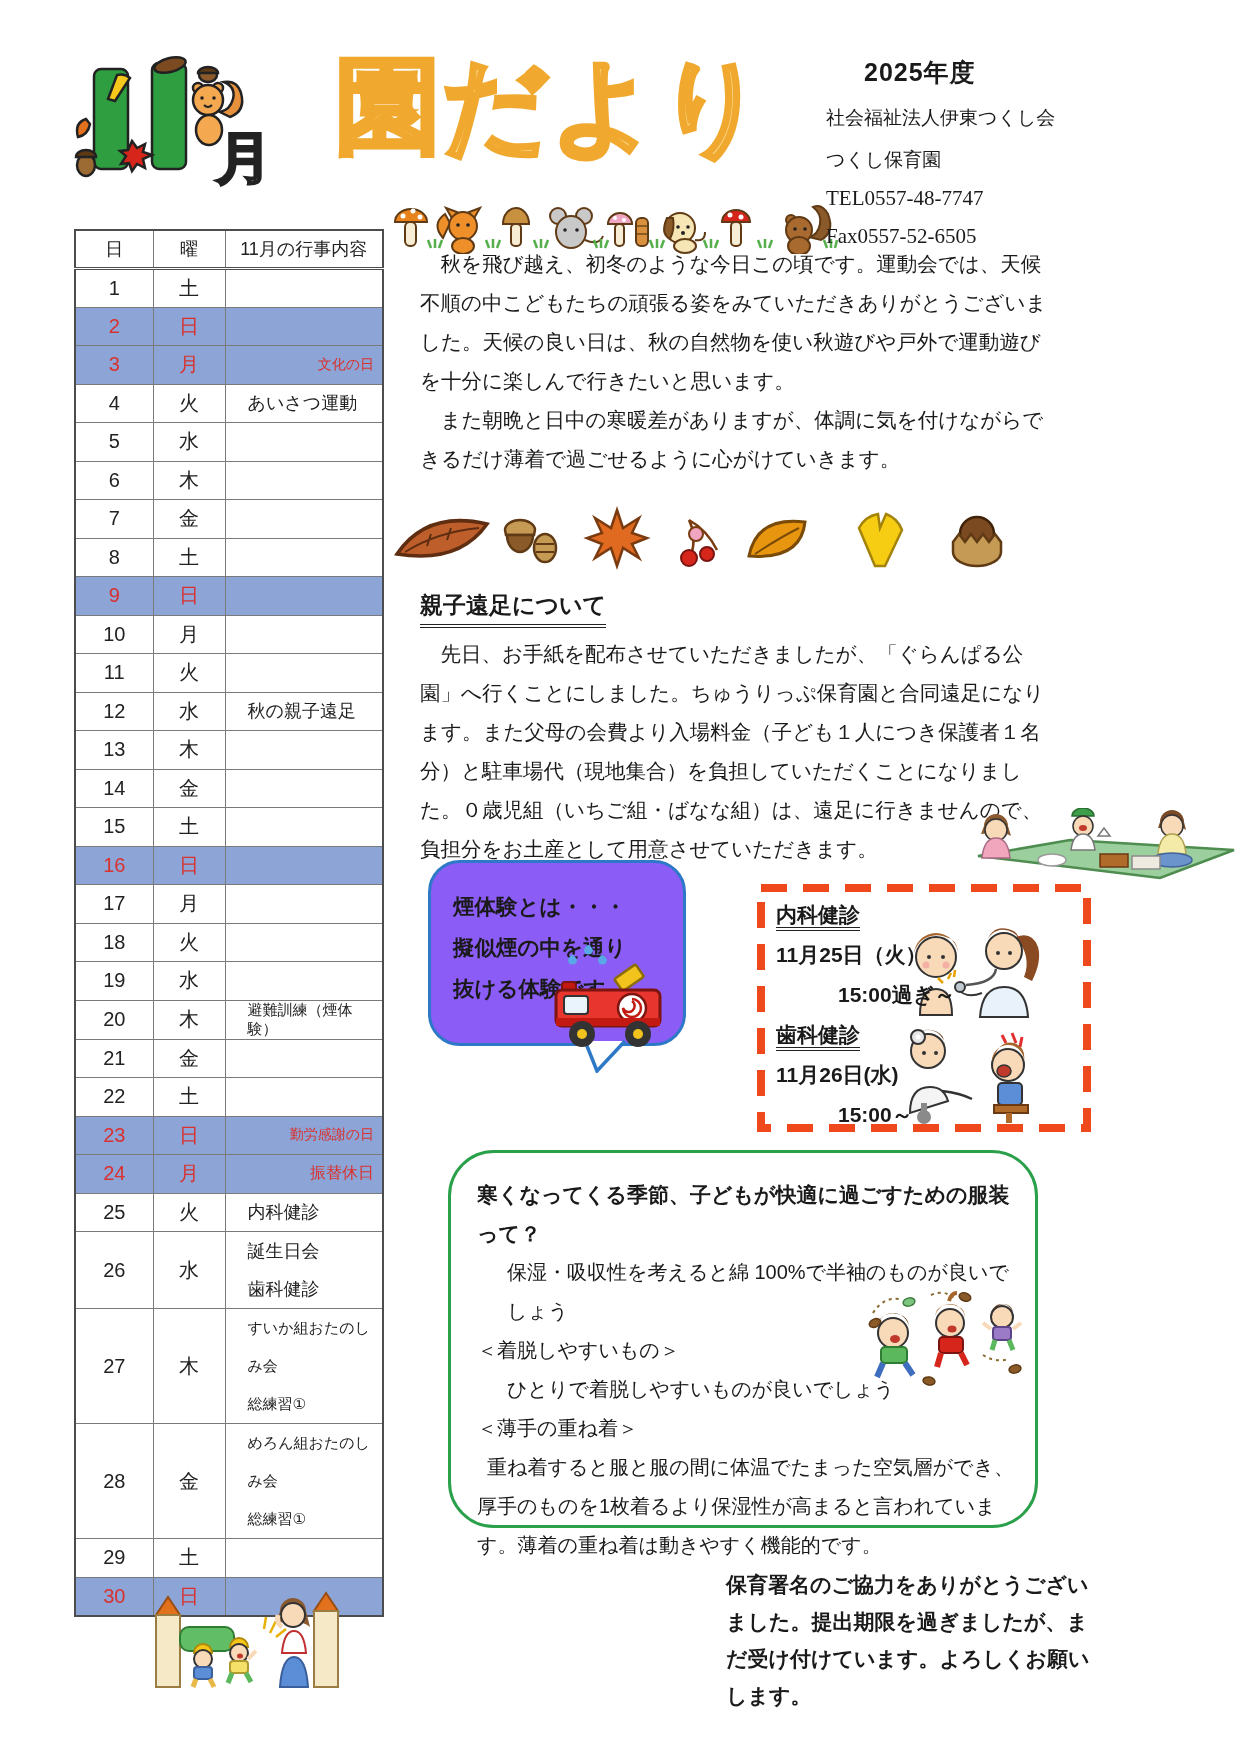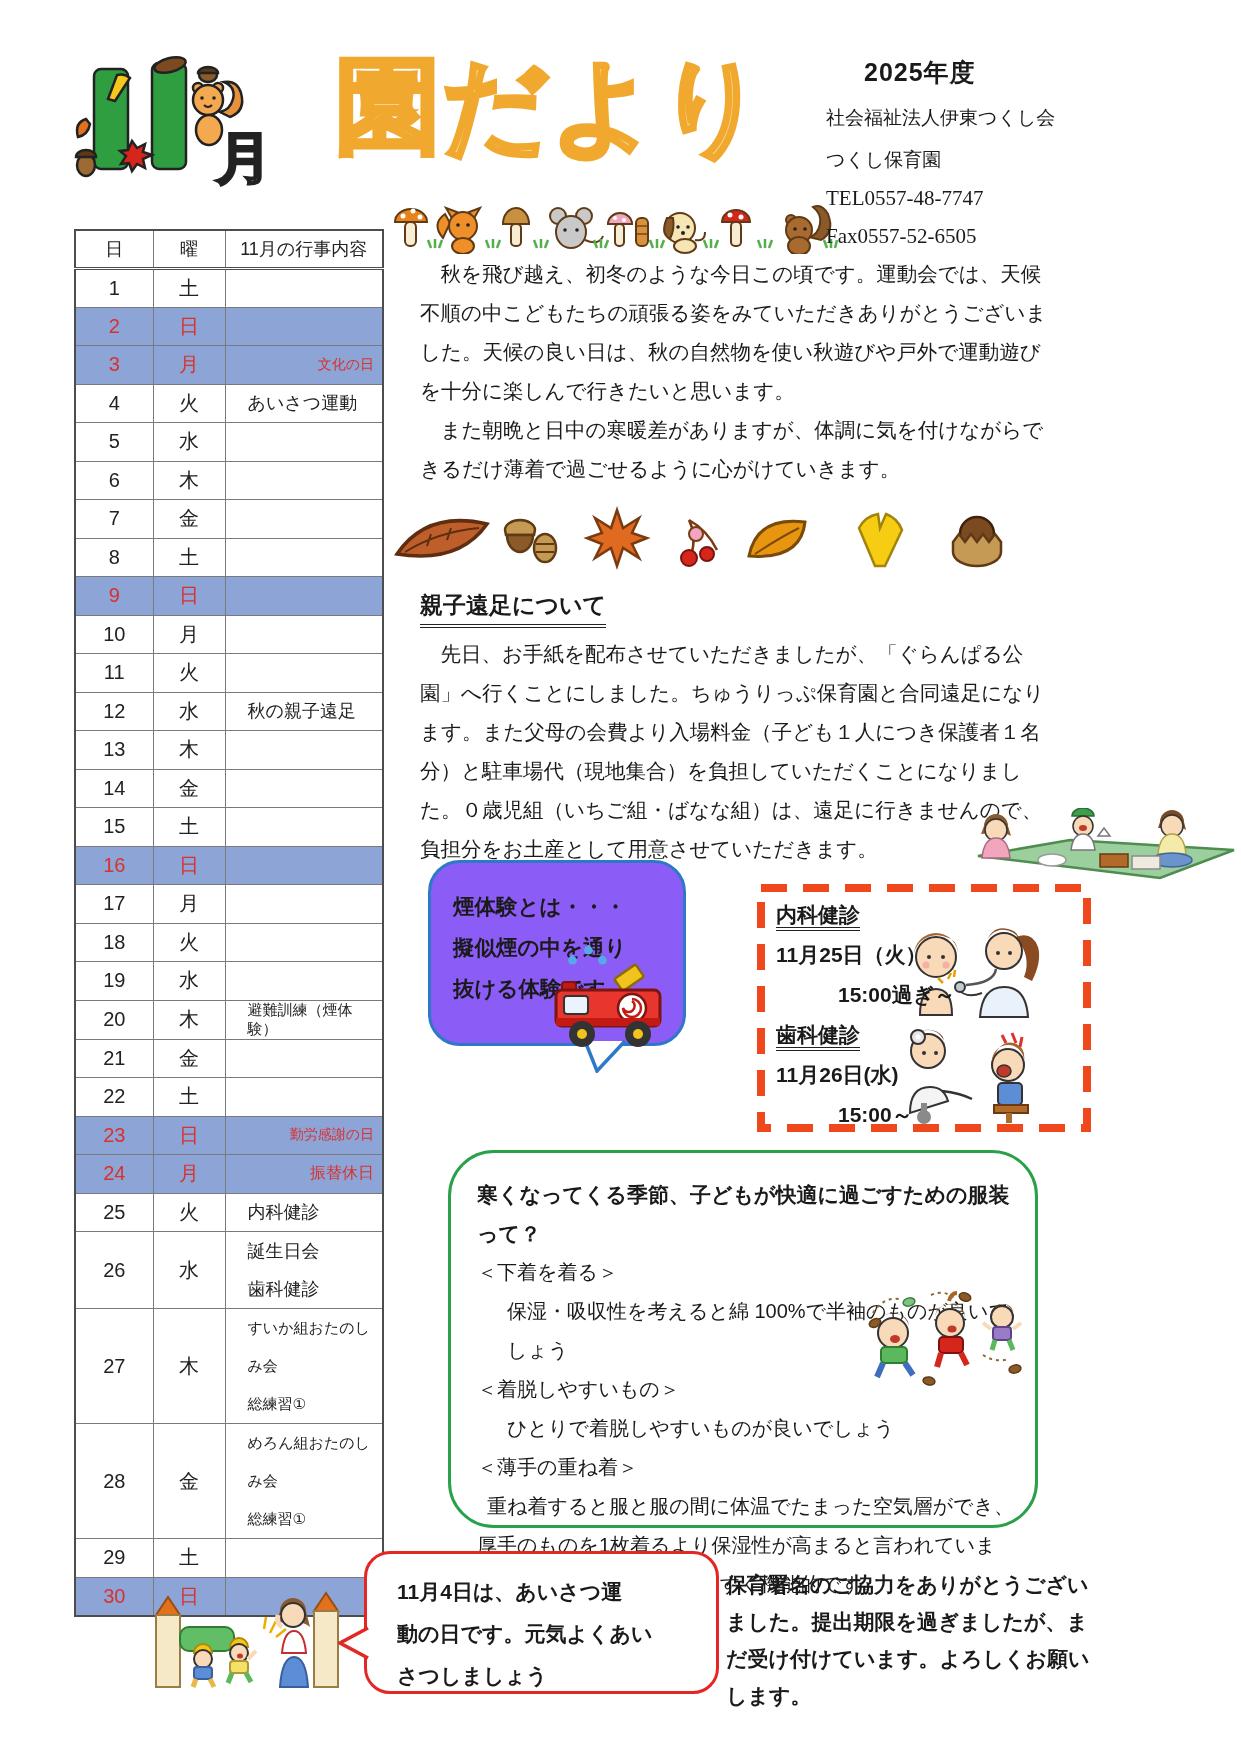--- a/index.html
+++ b/index.html
@@ -27,21 +27,21 @@
   #calendar thead td { font-size:18px; border-bottom:3px double #4d4d4d; }
   #calendar td.ev { text-align:left; padding-left:22px; font-size:18px; }
   #calendar td.ev.sm, #calendar td.ev .ln { font-size:15px; }
   #calendar td.ev .ln { line-height:38px; text-align:left; }
   #calendar tr.sun { background:#8CA4D6; }
   #calendar tr.sun td.day, #calendar tr.sun td.wd { color:#D9312E; }
   #calendar td.ev.hol { text-align:right; padding-right:8px; color:#D9312E; font-size:14px; }
 
   
   .bodytext { font-size:20.5px; line-height:39px; margin:0; }
-  #intro { left:420px; top:254px; width:634px; }
+  #intro { left:420px; top:244px; width:634px; }
   #intro p { text-indent:1em; margin:0; }
   #leaves-row { left:393px; top:505px; width:645px; height:68px; }
   #ensoku-heading { left:420px; top:590px; font-size:23px; font-weight:bold;
         border-bottom:4px double #222; padding-bottom:3px; }
   #ensoku-body { left:420px; top:634px; width:634px; }
   #ensoku-body p { text-indent:1em; margin:0; }
   #picnic-illustration { left:948px; top:808px; width:292px; height:72px; }
 
   
   #smoke-bubble { left:428px; top:860px; width:258px; height:186px; border:3.5px solid #2E78C8;
@@ -502,21 +502,20 @@
       <ellipse cx="110" cy="46" rx="7" ry="6" fill="#C0392B" stroke="#333" stroke-width="1.5"></ellipse>
       <rect x="104" y="58" width="24" height="22" rx="4" fill="#5B8ED6" stroke="#333" stroke-width="2"></rect>
       <rect x="100" y="80" width="34" height="8" fill="#B06A2A" stroke="#6b3a12" stroke-width="2"></rect>
       <rect x="112" y="88" width="6" height="10" fill="#B06A2A"></rect>
     </svg>
   </div>
 
   <div id="clothes-box" class="abs">
     <div id="clothes-inner">
       <div id="clothes-title">寒くなってくる季節、子どもが快適に過ごすための服装って？</div>
-      <div>＜下着を着る＞</div>
       <div class="clothes-sub">保湿・吸収性を考えると綿 100%で半袖のものが良いでしょう</div>
       <div>＜着脱しやすいもの＞</div>
       <div class="clothes-sub">ひとりで着脱しやすいものが良いでしょう</div>
       <div>＜薄手の重ね着＞</div>
       <p id="clothes-par">重ね着すると服と服の間に体温でたまった空気層ができ、厚手のものを1枚着るより保湿性が高まると言われています。薄着の重ね着は動きやすく機能的です。</p>
     </div>
     <svg id="kids-illustration" viewBox="0 0 160 108">
       <g stroke="#8a6a30" stroke-width="2" fill="none" stroke-dasharray="3 4">
         <path d="M8,28 q10,-16 26,-14"></path>
           <path d="M66,10 q14,-6 24,4"></path>
@@ -565,25 +564,16 @@
     <rect x="42" y="92" width="18" height="12" rx="3" fill="#5B8ED6" stroke="#3a5f9c" stroke-width="2"></rect>
     <path d="M44,104 l-3,8 M58,104 l4,8" stroke="#E8B84A" stroke-width="5"></path>
     <path d="M78,72 a9,9 0 0 1 18,0 z" fill="#F5C518" stroke="#b08a0a" stroke-width="2"></path>
     <circle cx="87" cy="78" r="9" fill="#F8D9B8" stroke="#333" stroke-width="2"></circle>
     <ellipse cx="88" cy="81" rx="3" ry="2.5" fill="#C0392B"></ellipse>
     <rect x="78" y="86" width="18" height="12" rx="3" fill="#F5E06A" stroke="#b09a30" stroke-width="2"></rect>
     <path d="M80,98 l-4,10 M94,98 l5,9" stroke="#5CB85C" stroke-width="5"></path>
     <path d="M96,84 l8,-8" stroke="#F8D9B8" stroke-width="4"></path>
   </svg>
 
-  <div id="greeting-bubble" class="abs">
-    <div id="greeting-text">11月4日は、あいさつ運
-動の日です。元気よくあい
-さつしましょう</div>
-    <svg id="greeting-tail" viewBox="0 0 32 34">
-      <polygon points="30,2 2,17 30,32" fill="#fff"></polygon>
-      <path d="M30,2 L2,17 L30,32" fill="none" stroke="#E32724" stroke-width="3.5"></path>
-    </svg>
-  </div>
 
   <div id="signature-note" class="abs">保育署名のご協力をありがとうございました。提出期限を過ぎましたが、まだ受け付けています。よろしくお願いします。</div>
 
 </div>
 
 </body></html>

